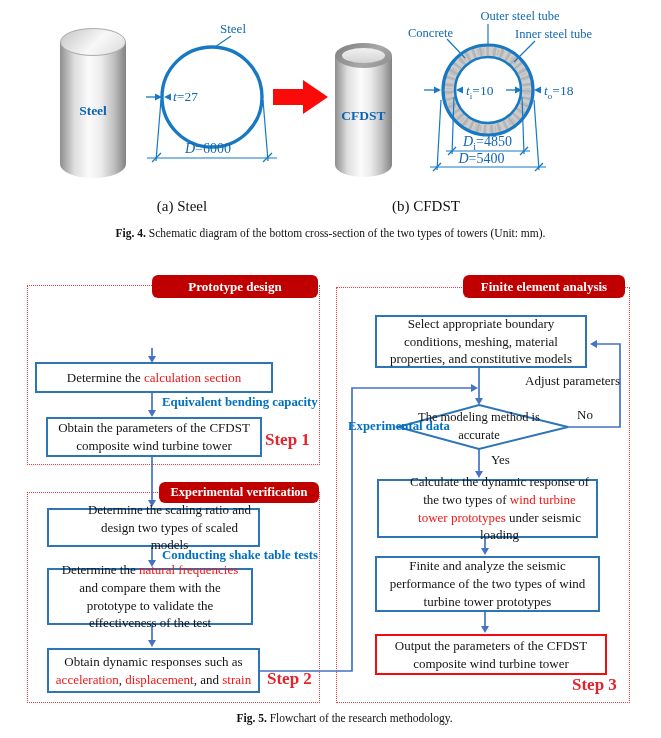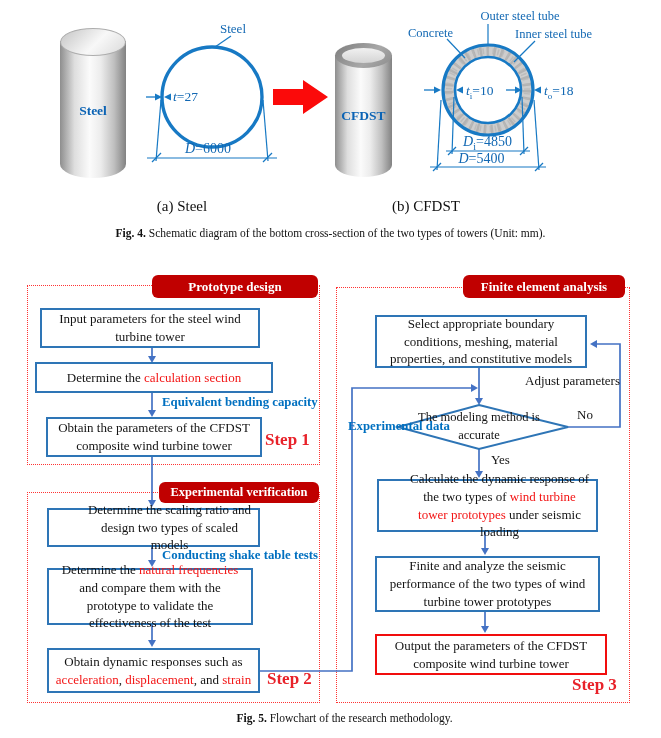--- a/index.html
+++ b/index.html
@@ -172,21 +172,20 @@
 
     <g>
       <polygon points="479,405 568,427 479,449 398,427" fill="#ffffff" stroke="#2e75b6" stroke-width="2"></polygon>
     </g>
   </svg>
 
   <div class="hdr" style="left:152px;top:275px;width:166px;height:23px;">Prototype design</div>
   <div class="hdr" style="left:463px;top:275px;width:162px;height:23px;">Finite element analysis</div>
   <div class="hdr" style="left:159px;top:482px;width:160px;height:21px;font-size:12.5px;">Experimental verification</div>
 
-  <div class="fbox" style="left:40px;top:308px;width:220px;height:40px;">Input parameters for the steel wind turbine tower</div>
   <div class="fbox" style="left:35px;top:362px;width:238px;height:31px;">
     <span><span>Determine the </span><span class="rtxt">calculation section</span></span>
   </div>
   <div class="ann" style="left:162px;top:395px;">Equivalent bending capacity</div>
   <div class="fbox" style="left:46px;top:417px;width:216px;height:40px;">Obtain the parameters of the CFDST composite wind turbine tower</div>
   <div class="step" style="left:265px;top:430px;">Step 1</div>
 
   <div class="fbox" style="left:47px;top:508px;width:213px;height:39px;padding-left:36px;">Determine the scaling ratio and design two types of scaled models</div>
   <div class="ann" style="left:162px;top:548px;">Conducting shake table tests</div>
   <div class="fbox" style="left:47px;top:568px;width:206px;height:57px;">
@@ -196,21 +195,21 @@
     <span><span>Obtain dynamic responses such as </span><span class="rtxt">acceleration</span><span>, </span><span class="rtxt">displacement</span><span>, and </span><span class="rtxt">strain</span></span>
   </div>
   <div class="step" style="left:267px;top:669px;">Step 2</div>
 
   <div class="fbox" style="left:375px;top:315px;width:212px;height:53px;">Select appropriate boundary conditions, meshing, material properties, and constitutive models</div>
   <div class="plain" style="left:525px;top:373px;">Adjust parameters</div>
   <div class="ann" style="left:348px;top:391px;margin-top:28px;">Experimental data</div>
   <div class="plain" style="left:409px;top:408px;width:140px;text-align:center;font-size:12.5px;line-height:1.45;z-index:4;">The modeling method is accurate</div>
   <div class="plain" style="left:577px;top:407px;">No</div>
   <div class="plain" style="left:491px;top:452px;">Yes</div>
-  <div class="fbox" style="left:377px;top:479px;width:221px;height:53px;padding-left:28px;">
+  <div class="fbox" style="left:377px;top:479px;width:221px;height:59px;padding-left:28px;">
     <span><span>Calculate the dynamic response of the two types of </span><span class="rtxt">wind turbine tower prototypes</span><span> under seismic loading</span></span>
   </div>
   <div class="fbox" style="left:375px;top:556px;width:225px;height:56px;">Finite and analyze the seismic performance of the two types of wind turbine tower prototypes</div>
   <div class="fbox redborder" style="left:375px;top:634px;width:232px;height:41px;">Output the parameters of the CFDST composite wind turbine tower</div>
   <div class="step" style="left:572px;top:675px;">Step 3</div>
 
   <div class="figcap" style="top:712px;padding-left:28px;">
     <b>Fig. 5.</b><span> Flowchart of the research methodology.</span>
   </div>
 

